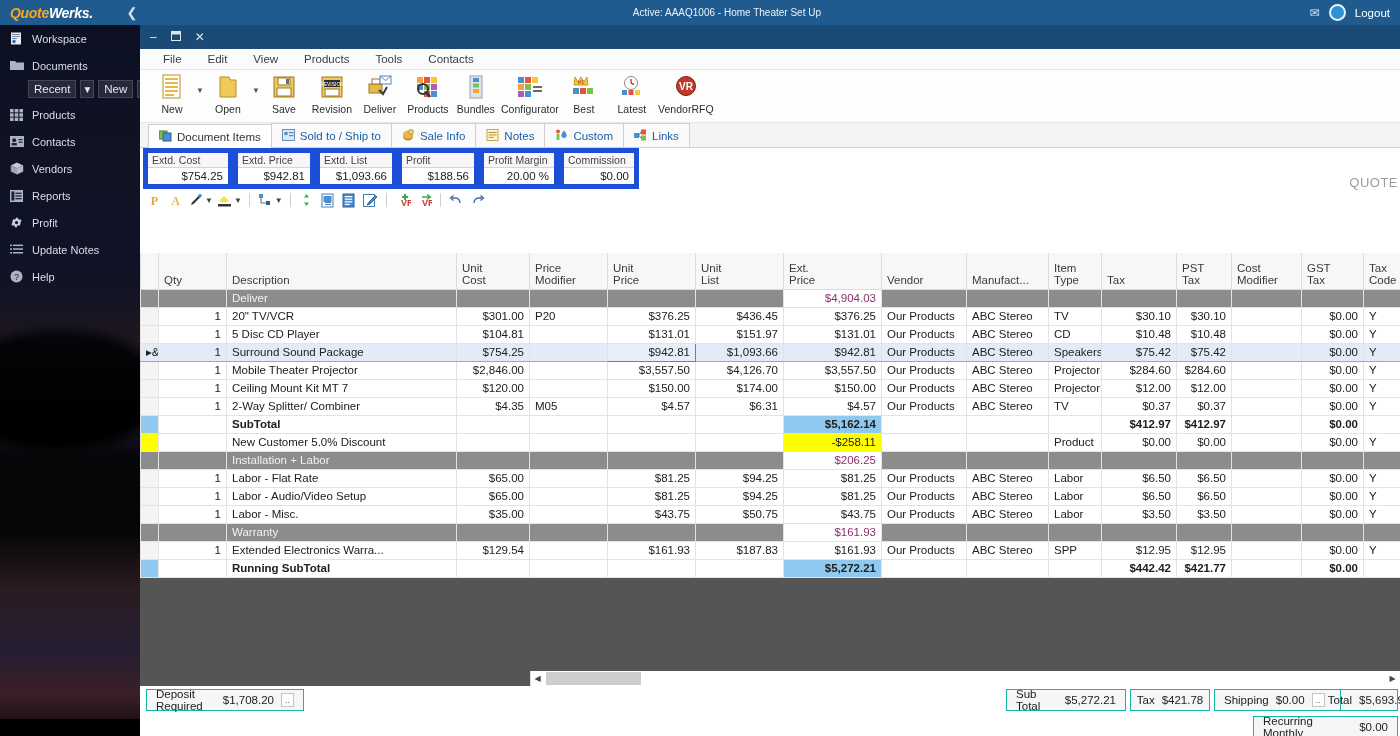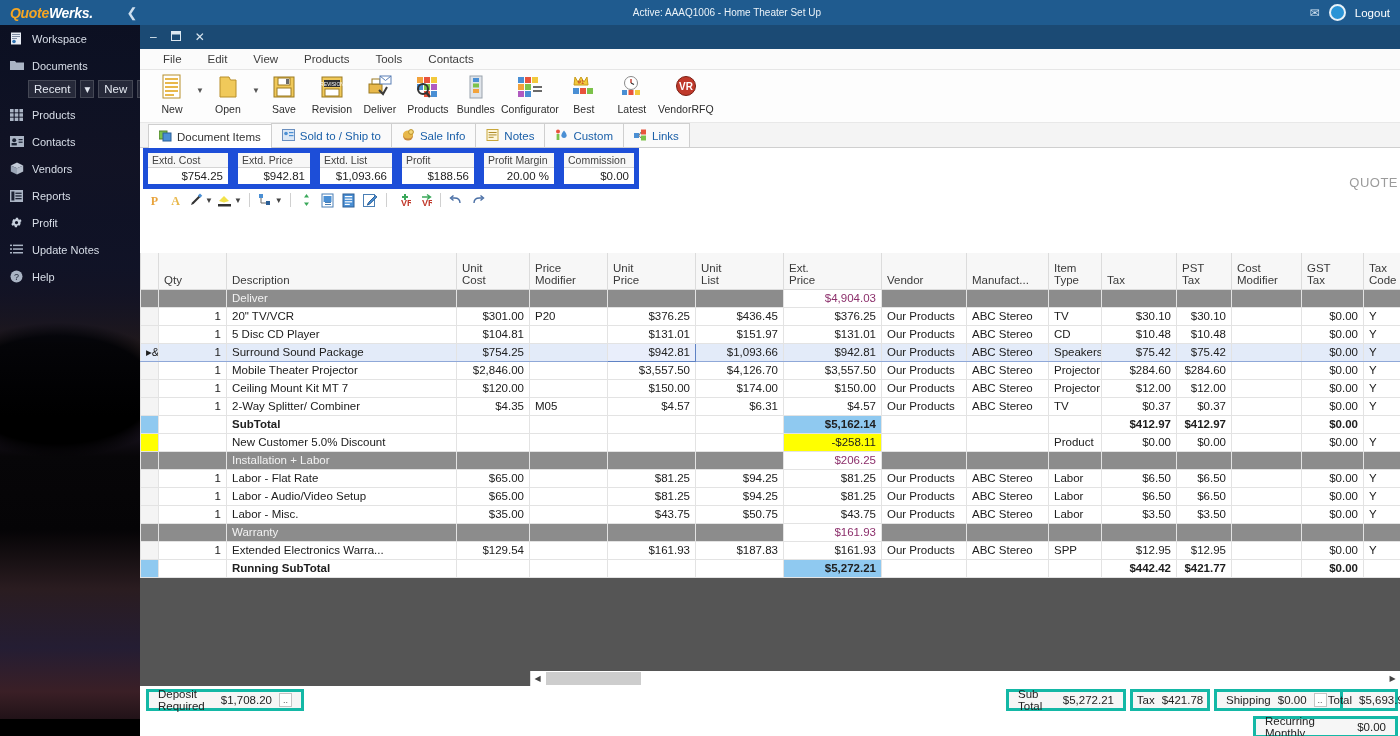--- a/index.html
+++ b/index.html
@@ -133,21 +133,21 @@
 
   
   .hscroll { position: absolute; left: 0; top: 646px; width: 1260px; height: 15px; background: #555; }
   .hs-track { position: absolute; left: 390px; top: 0; width: 870px; height: 15px; background: #fff; border-left:1px solid #ddd;}
   .hs-left { position: absolute; left: 390px; top: 0; width: 15px; height: 15px; text-align:center; font-size:8px; color:#444; line-height:15px;}
   .hs-thumb { position: absolute; left: 406px; top: 1px; width: 95px; height: 13px; background: #cdcdcd; }
   .hs-right { position: absolute; right: 0; top: 0; width: 15px; height:15px; text-align:center; font-size:8px; color:#444; line-height:15px;}
 
   
   .bottom { position: absolute; left: 0; top: 661px; width: 1260px; height: 58px; background: #fff; }
-  .tbtn { position: absolute; border: 3px solid #14b8a6; background: #f6f6f6;
+  .tbtn { position: absolute; border: 1px solid #14b8a6; background: #f6f6f6;
           font-size: 11.5px; color: #222; height: 22px; display: flex; align-items: center; gap: 7px; padding: 0 9px; cursor: pointer;}
   .ell { border: 1px solid #c4c4c4; background: #fff; font-size: 9px; padding: 0 3px; line-height: 12px; color:#555;}
   .statusleft-strip { position:absolute; left:0; top:719px; width:140px; height:17px; background:#000;}
 
   .quote-wm { position: absolute; right: 2px; top: 150px; font-size: 13px; color: #9b9b9b; letter-spacing: .5px;}
 </style>
 </head>
 <body>
 
 <div id="app">

